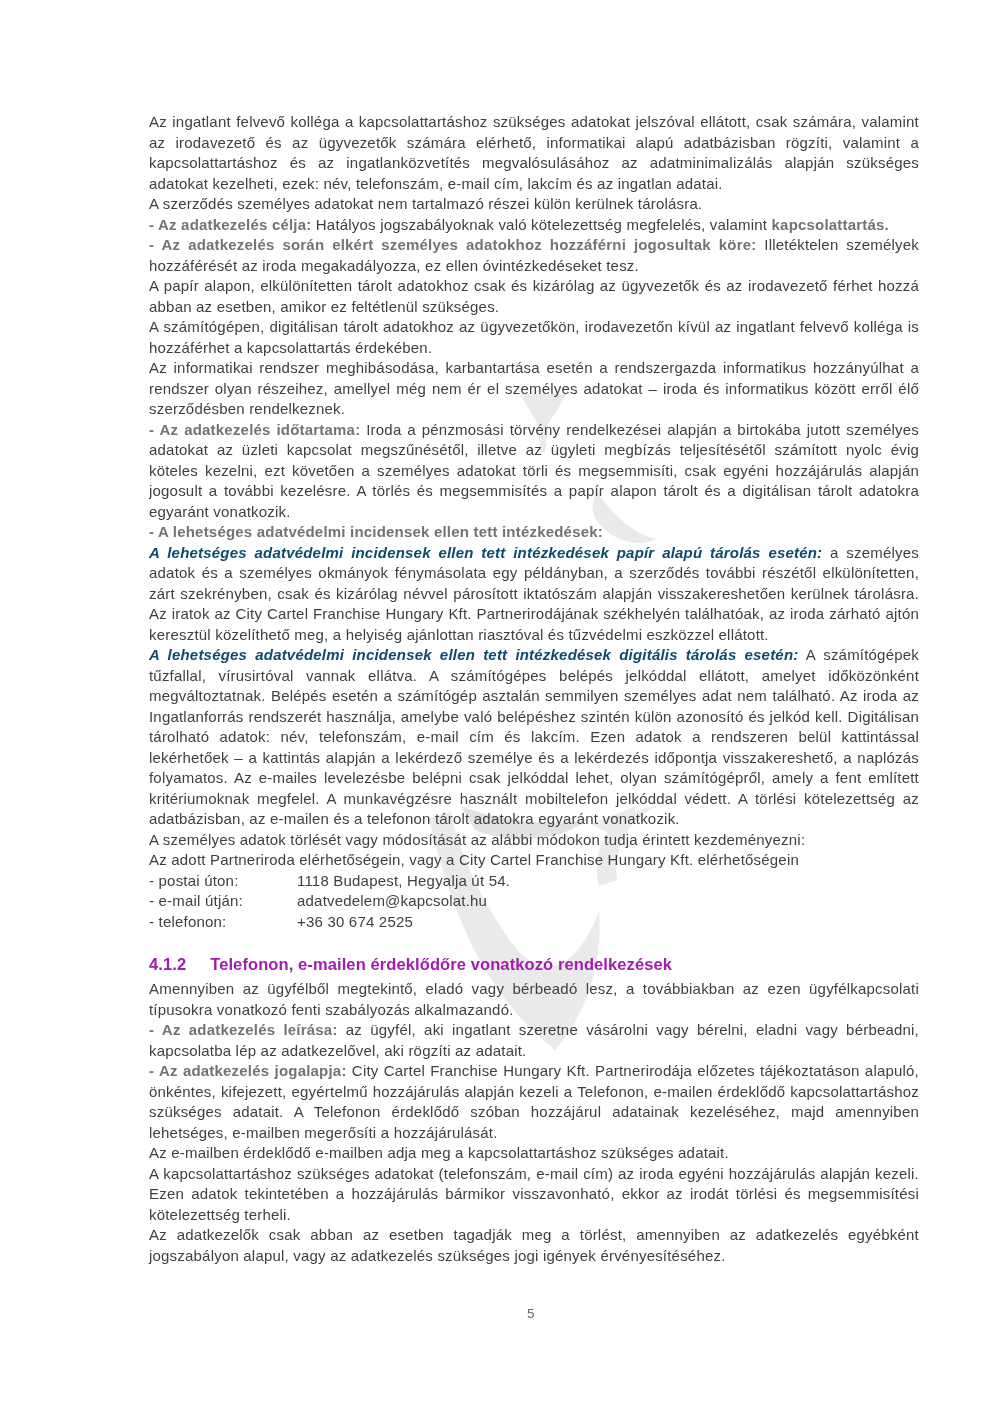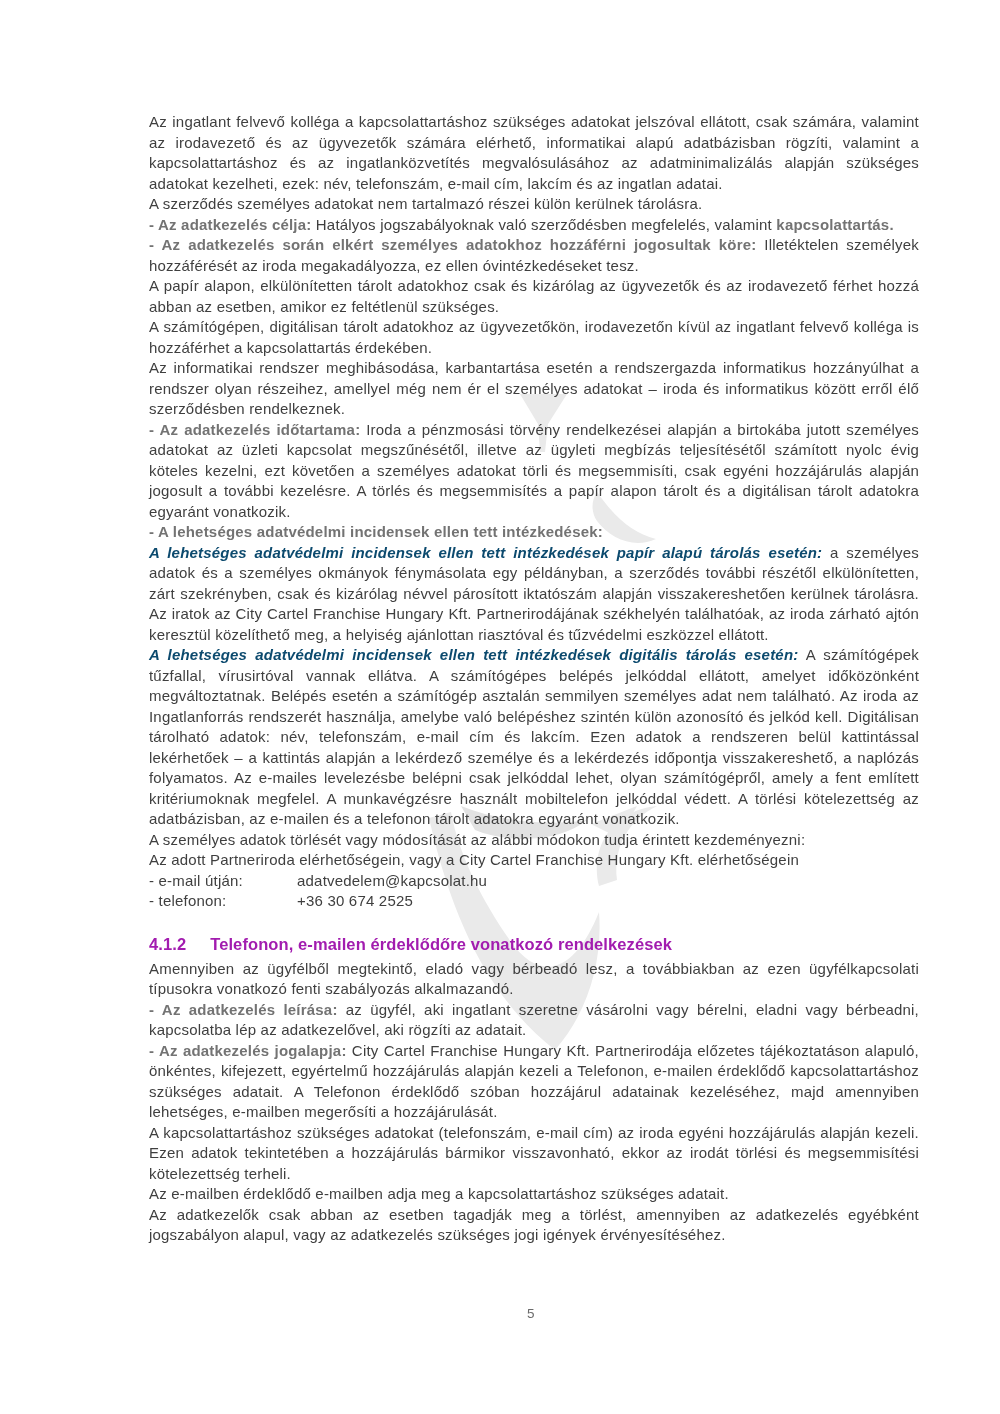--- a/index.html
+++ b/index.html
@@ -52,54 +52,58 @@
       <path d="M398 818 C418 906 452 994 524 1050 C556 1014 572 962 568 912 C546 968 512 986 480 942 C452 902 428 856 420 812 Z"></path>
       <path d="M430 806 C470 822 520 826 556 820 C530 842 478 844 444 830 Z" fill="#e2e2e2"></path>
     </g>
   </svg>
 
   <div class="content">
 
     <div id="body-top">
         <p><span class="run-n">Az ingatlant felvevő kolléga a kapcsolattartáshoz szükséges adatokat jelszóval ellátott, csak számára, valamint az irodavezető és az ügyvezetők számára elérhető, informatikai alapú adatbázisban rögzíti, valamint a kapcsolattartáshoz és az ingatlanközvetítés megvalósulásához az adatminimalizálás alapján szükséges adatokat kezelheti, ezek: név, telefonszám, e-mail cím, lakcím és az ingatlan adatai.</span></p>
         <p><span class="run-n">A szerződés személyes adatokat nem tartalmazó részei külön kerülnek tárolásra.</span></p>
-        <p><span class="run-b">- Az adatkezelés célja:</span><span class="run-n"> Hatályos jogszabályoknak való szerződésben megfelelés, valamint </span><span class="run-b">kapcsolattartás.</span></p>
+        <p><span class="run-b">- Az adatkezelés célja:</span><span class="run-n"> Hatályos jogszabályoknak való kötelezettség megfelelés, valamint </span><span class="run-b">kapcsolattartás.</span></p>
         <p><span class="run-b">- Az adatkezelés során elkért személyes adatokhoz hozzáférni jogosultak köre:</span><span class="run-n"> Illetéktelen személyek hozzáférését az iroda megakadályozza, ez ellen óvintézkedéseket tesz.</span></p>
         <p><span class="run-n">A papír alapon, elkülönítetten tárolt adatokhoz csak és kizárólag az ügyvezetők és az irodavezető férhet hozzá abban az esetben, amikor ez feltétlenül szükséges.</span></p>
         <p><span class="run-n">A számítógépen, digitálisan tárolt adatokhoz az ügyvezetőkön, irodavezetőn kívül az ingatlant felvevő kolléga is hozzáférhet a kapcsolattartás érdekében.</span></p>
         <p><span class="run-n">Az informatikai rendszer meghibásodása, karbantartása esetén a rendszergazda informatikus hozzányúlhat a rendszer olyan részeihez, amellyel még nem ér el személyes adatokat – iroda és informatikus között erről élő szerződésben rendelkeznek.</span></p>
         <p><span class="run-b">- Az adatkezelés időtartama:</span><span class="run-n"> Iroda a pénzmosási törvény rendelkezései alapján a birtokába jutott személyes adatokat az üzleti kapcsolat megszűnésétől, illetve az ügyleti megbízás teljesítésétől számított nyolc évig köteles kezelni, ezt követően a személyes adatokat törli és megsemmisíti, csak egyéni hozzájárulás alapján jogosult a további kezelésre. A törlés és megsemmisítés a papír alapon tárolt és a digitálisan tárolt adatokra egyaránt vonatkozik.</span></p>
         <p><span class="run-b">- A lehetséges adatvédelmi incidensek ellen tett intézkedések:</span></p>
         <p><span class="run-bi">A lehetséges adatvédelmi incidensek ellen tett intézkedések papír alapú tárolás esetén:</span><span class="run-n"> a személyes adatok és a személyes okmányok fénymásolata egy példányban, a szerződés további részétől elkülönítetten, zárt szekrényben, csak és kizárólag névvel párosított iktatószám alapján visszakereshetően kerülnek tárolásra. Az iratok az City Cartel Franchise Hungary Kft. Partnerirodájának székhelyén találhatóak, az iroda zárható ajtón keresztül közelíthető meg, a helyiség ajánlottan riasztóval és tűzvédelmi eszközzel ellátott.</span></p>
         <p><span class="run-bi">A lehetséges adatvédelmi incidensek ellen tett intézkedések digitális tárolás esetén:</span><span class="run-n"> A számítógépek tűzfallal, vírusirtóval vannak ellátva. A számítógépes belépés jelkóddal ellátott, amelyet időközönként megváltoztatnak. Belépés esetén a számítógép asztalán semmilyen személyes adat nem található. Az iroda az Ingatlanforrás rendszerét használja, amelybe való belépéshez szintén külön azonosító és jelkód kell. Digitálisan tárolható adatok: név, telefonszám, e-mail cím és lakcím. Ezen adatok a rendszeren belül kattintással lekérhetőek – a kattintás alapján a lekérdező személye és a lekérdezés időpontja visszakereshető, a naplózás folyamatos. Az e-mailes levelezésbe belépni csak jelkóddal lehet, olyan számítógépről, amely a fent említett kritériumoknak megfelel. A munkavégzésre használt mobiltelefon jelkóddal védett. A törlési kötelezettség az adatbázisban, az e-mailen és a telefonon tárolt adatokra egyaránt vonatkozik.</span></p>
         <p><span class="run-n">A személyes adatok törlését vagy módosítását az alábbi módokon tudja érintett kezdeményezni:</span></p>
         <p><span class="run-n">Az adott Partneriroda elérhetőségein, vagy a City Cartel Franchise Hungary Kft. elérhetőségein</span></p>
       </div>
 
     <div id="contact-list">
+        <div class="contact-row">
+          <span class="contact-label">- postai úton:</span>
+          <span class="contact-value">1118 Budapest, Hegyalja út 54.</span>
+        </div>
         <div class="contact-row">
           <span class="contact-label">- e-mail útján:</span>
           <span class="contact-value">adatvedelem@kapcsolat.hu</span>
         </div>
         <div class="contact-row">
           <span class="contact-label">- telefonon:</span>
           <span class="contact-value">+36 30 674 2525</span>
         </div>
       </div>
 
     <h2 class="section-heading">
       <span class="sec-num">4.1.2</span><span class="sec-title">Telefonon, e-mailen érdeklődőre vonatkozó rendelkezések</span>
     </h2>
 
     <div id="body-bottom">
         <p><span class="run-n">Amennyiben az ügyfélből megtekintő, eladó vagy bérbeadó lesz, a továbbiakban az ezen ügyfélkapcsolati típusokra vonatkozó fenti szabályozás alkalmazandó.</span></p>
         <p><span class="run-b">- Az adatkezelés leírása:</span><span class="run-n"> az ügyfél, aki ingatlant szeretne vásárolni vagy bérelni, eladni vagy bérbeadni, kapcsolatba lép az adatkezelővel, aki rögzíti az adatait.</span></p>
         <p><span class="run-b">- Az adatkezelés jogalapja:</span><span class="run-n"> City Cartel Franchise Hungary Kft. Partnerirodája előzetes tájékoztatáson alapuló, önkéntes, kifejezett, egyértelmű hozzájárulás alapján kezeli a Telefonon, e-mailen érdeklődő kapcsolattartáshoz szükséges adatait. A Telefonon érdeklődő szóban hozzájárul adatainak kezeléséhez, majd amennyiben lehetséges, e-mailben megerősíti a hozzájárulását.</span></p>
+        <p><span class="run-n">Az e-mailben érdeklődő e-mailben adja meg a kapcsolattartáshoz szükséges adatait.</span></p>
         <p><span class="run-n">A kapcsolattartáshoz szükséges adatokat (telefonszám, e-mail cím) az iroda egyéni hozzájárulás alapján kezeli. Ezen adatok tekintetében a hozzájárulás bármikor visszavonható, ekkor az irodát törlési és megsemmisítési kötelezettség terheli.</span></p>
-        <p><span class="run-n">Az e-mailben érdeklődő e-mailben adja meg a kapcsolattartáshoz szükséges adatait.</span></p>
         <p><span class="run-n">Az adatkezelők csak abban az esetben tagadják meg a törlést, amennyiben az adatkezelés egyébként jogszabályon alapul, vagy az adatkezelés szükséges jogi igények érvényesítéséhez.</span></p>
       </div>
 
   </div>
 
   <div class="footer">
     <span>5</span>
   </div>
 
 </div>

